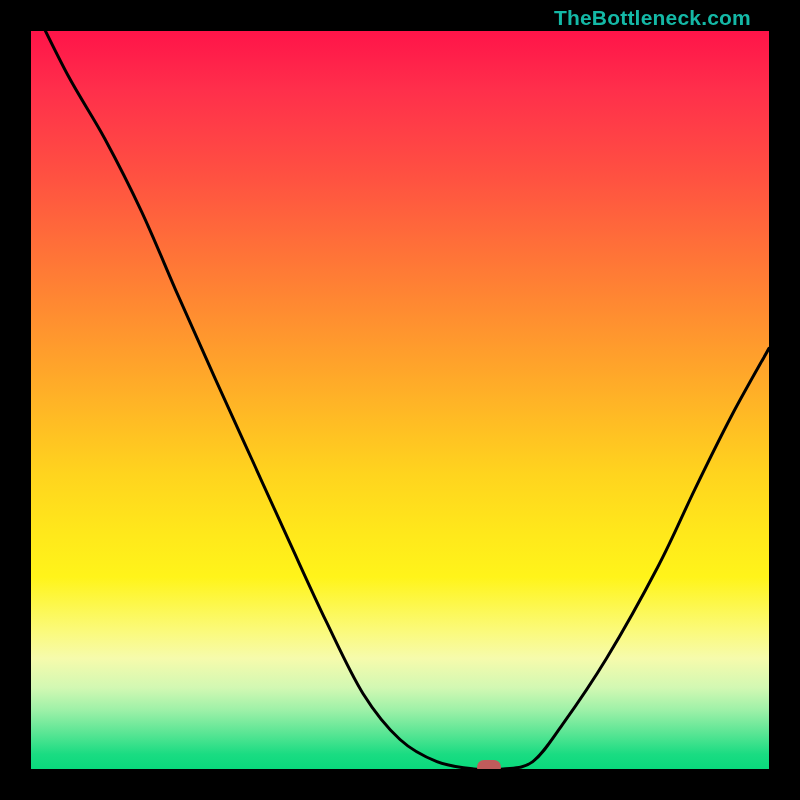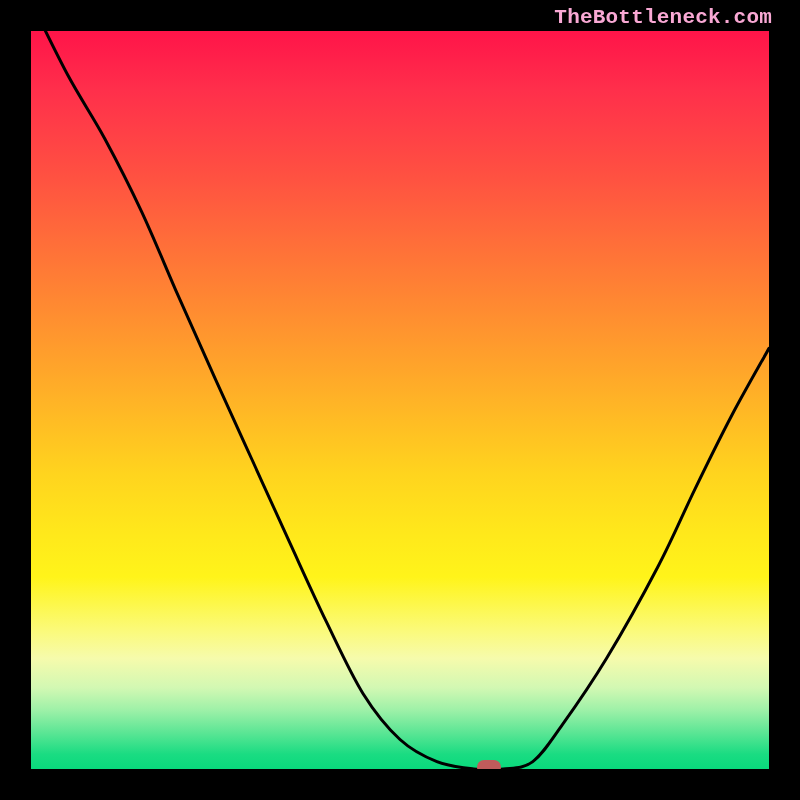--- a/index.html
+++ b/index.html
@@ -53,26 +53,26 @@
   }
   .marker {
     position: absolute;
     width: 24px;
     height: 14px;
     background: #C15B5B;
     border-radius: 7px;
   }
   .watermark {
     position: absolute;
-    right: 28px;
+    right: 49px;
     top: 6px;
-    font-family: Liberation Mono, monospace;
+    font-family: Liberation Sans, sans-serif;
     font-weight: 700;
     font-size: 21px;
-    color: #f9a8d4;
+    color: #14b8a6;
     letter-spacing: 0.2px;
     user-select: none;
   }
 </style>
 </head>
 <body>
 
 <div class="stage">
   <div class="watermark">TheBottleneck.com</div>
 

